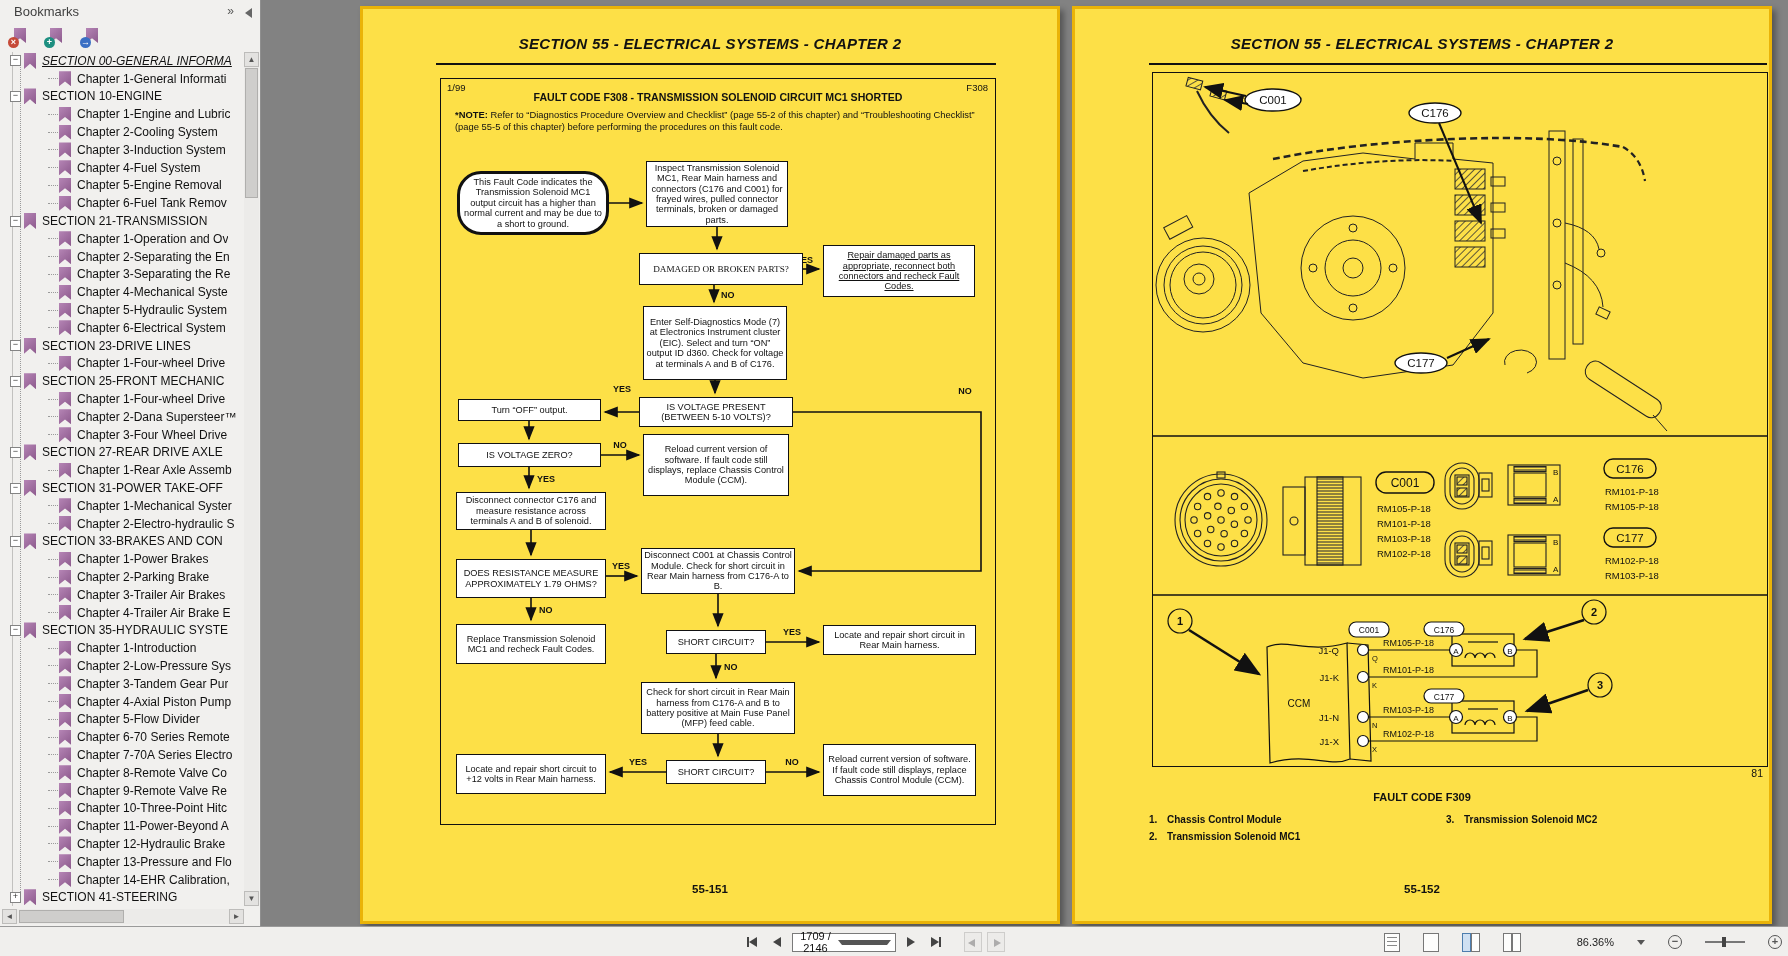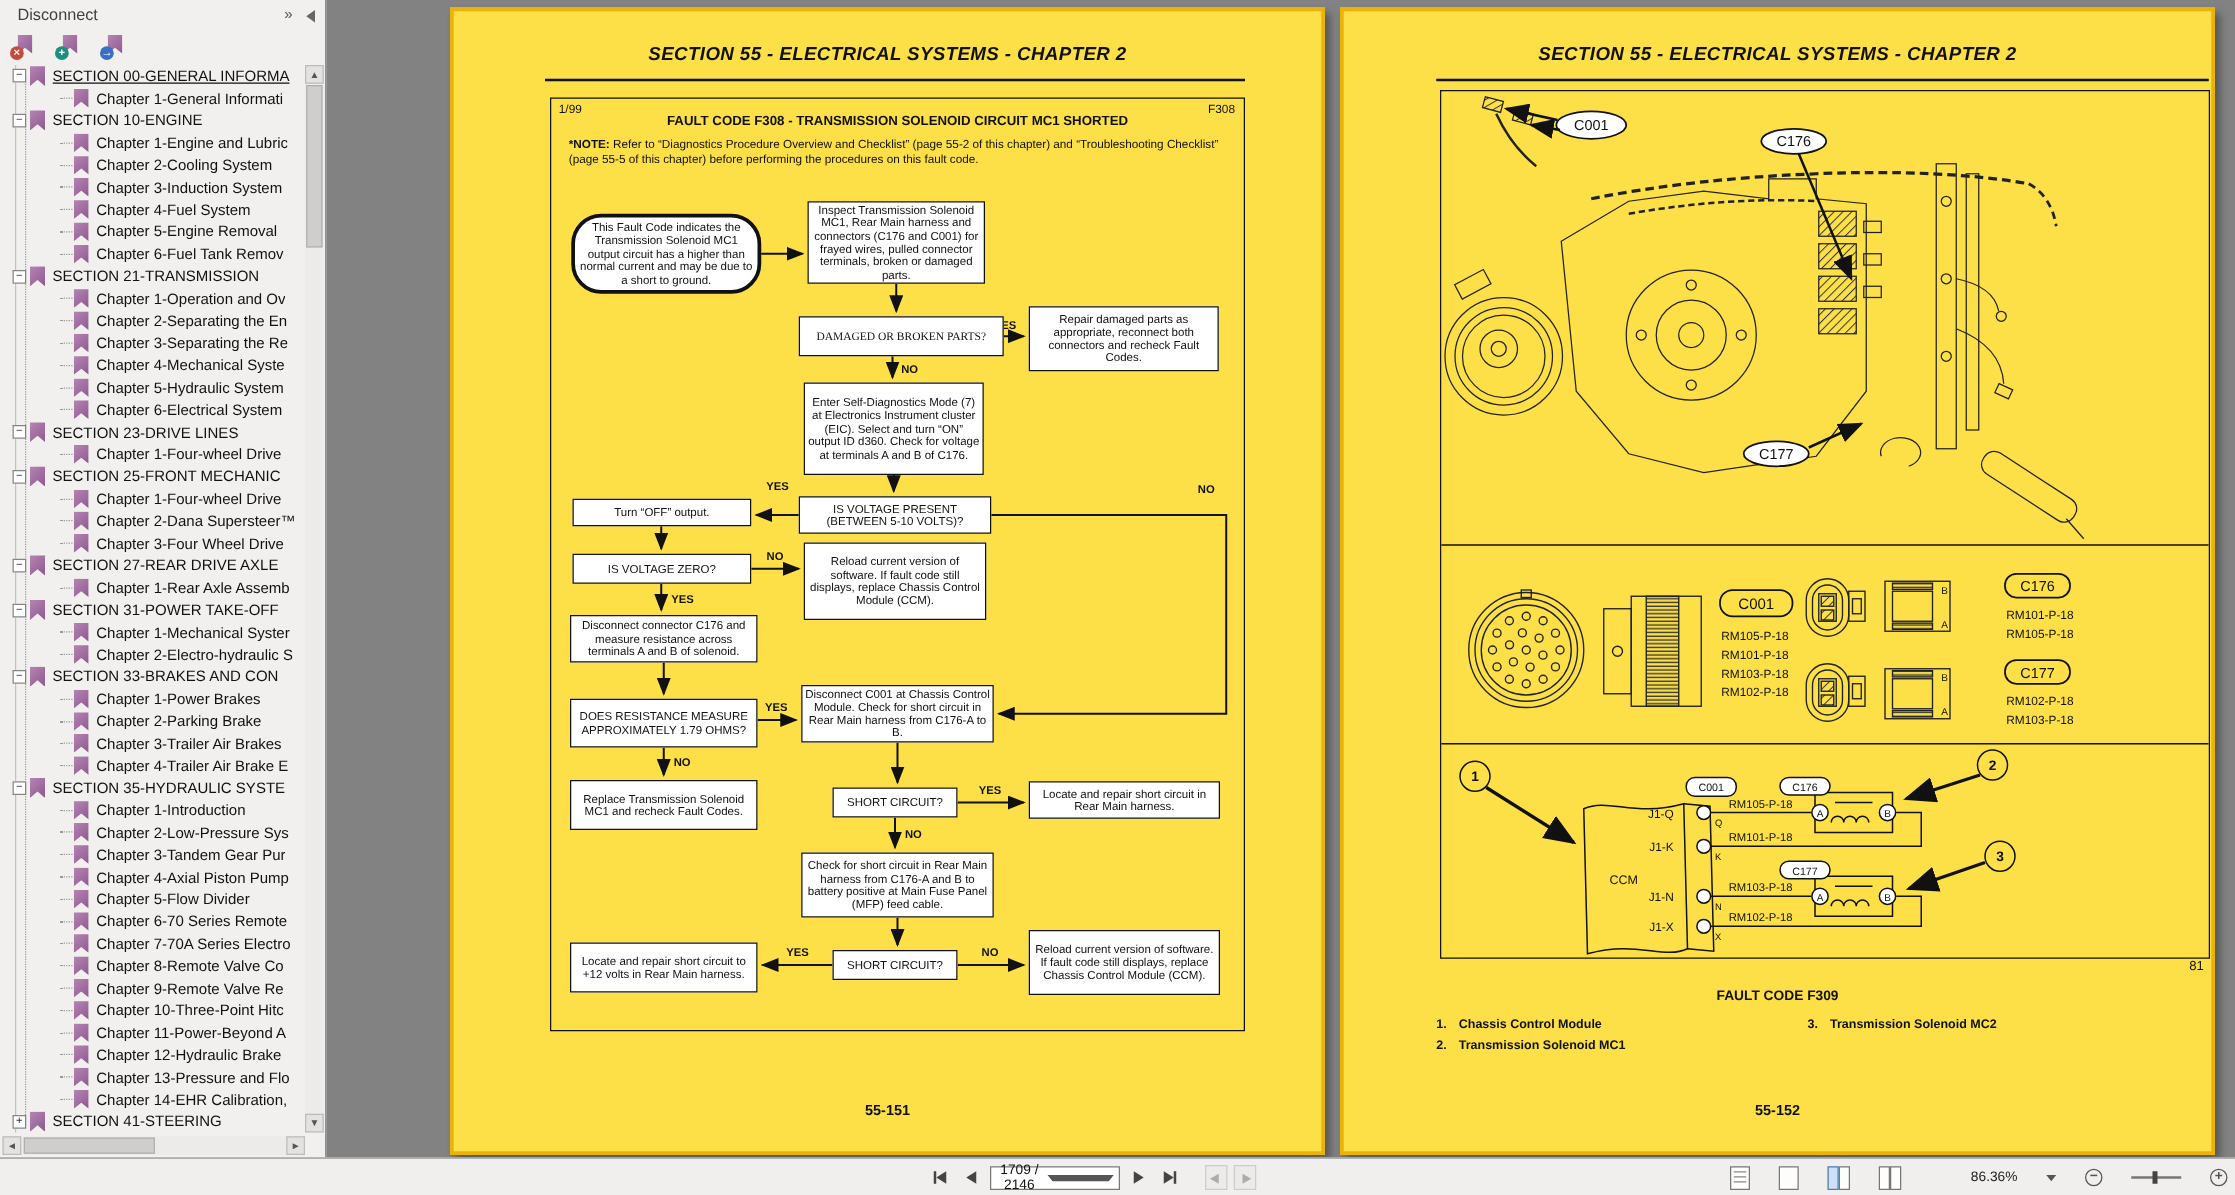--- a/index.html
+++ b/index.html
@@ -31,21 +31,21 @@
   .trow{position:relative;height:17.8px;display:flex;align-items:center;white-space:nowrap;
         overflow:hidden;font-size:12px;color:#111;cursor:pointer;}
   .trow.section{padding-left:10px;}
   .trow.chapter{padding-left:48px;}
   .trow.chapter::before{content:"";width:10px;margin-right:1px;border-top:1px dotted #9a9a9a;}
   .exp{flex:0 0 9px;width:9px;height:9px;border:1px solid #848484;background:#fff;
        font-size:9px;line-height:7px;text-align:center;color:#333;margin-right:3px;}
   .trow .bmk{flex:0 0 12px;margin-right:6px;}
   .trow.section .bmk{width:13px;height:16px;}
   .tlabel{overflow:hidden;}
-  .trow.selected .tlabel{text-decoration:underline;}
+  .trow.selected .tlabel{text-decoration:underline;font-style:italic;}
 
   
   #sb-vscroll{position:absolute;right:1px;top:52px;width:15px;height:854px;background:#ecebe9;}
   #sb-hscroll{position:absolute;left:2px;bottom:2px;height:15px;width:242px;background:#ecebe9;}
   .sc-btn{position:absolute;width:15px;height:15px;background:#e3e2e0;border:1px solid #bdbcba;
           box-sizing:border-box;color:#555;font-size:8px;line-height:13px;text-align:center;cursor:pointer;}
   .sc-thumb{position:absolute;background:#cfcecc;border:1px solid #b0afad;box-sizing:border-box;cursor:pointer;}
 
   
   #viewer{position:absolute;left:261px;top:0;width:1527px;height:926px;background:#828282;}
@@ -122,21 +122,21 @@
              font-size:11px;line-height:10px;text-align:center;color:#555;font-weight:bold;cursor:pointer;}
   #zoom-slider{position:relative;width:40px;height:14px;cursor:pointer;}
   #zoom-slider .track{position:absolute;left:0;right:0;top:6px;height:2px;background:#777;}
   #zoom-slider .thumb{position:absolute;left:17px;top:2px;width:4px;height:10px;background:#444;}
 </style>
 </head>
 <body>
 
 <aside id="sidebar">
   <div id="sb-header">
-    <span id="sb-title">Disconnect</span>
+    <span id="sb-title">Bookmarks</span>
     <span id="sb-collapse">»</span>
     <span id="sb-arrow"></span>
   </div>
   <div id="sb-tools">
     <button class="bmk-btn">
       <span class="bmk"></span>
       <span class="badge red">×</span>
     </button>
     <button class="bmk-btn">
       <span class="bmk"></span>
@@ -412,21 +412,21 @@
           </g>
       </svg>
       <div id="flow-rev">1/99</div>
       <div id="flow-code">F308</div>
       <div id="flow-title">FAULT CODE F308 - TRANSMISSION SOLENOID CIRCUIT MC1 SHORTED</div>
       <div id="flow-note"><b>*NOTE:</b><span> Refer to “Diagnostics Procedure Overview and Checklist” (page 55-2 of this chapter) and “Troubleshooting Checklist” (page 55-5 of this chapter) before performing the procedures on this fault code.</span></div>
       <div id="flow-nodes">
           <div class="flow-node thick" style="left: 16px; top: 92px; width: 152px; height: 64px;">This Fault Code indicates the Transmission Solenoid MC1 output circuit has a higher than normal current and may be due to a short to ground.</div>
           <div class="flow-node" style="left: 205px; top: 82px; width: 142px; height: 66px;">Inspect Transmission Solenoid MC1, Rear Main harness and connectors (C176 and C001) for frayed wires, pulled connector terminals, broken or damaged parts.</div>
           <div class="flow-node" style="left: 198px; top: 174px; width: 164px; height: 32px; font-family: Liberation Serif, serif;">DAMAGED OR BROKEN PARTS?</div>
-          <div class="flow-node" style="left: 382px; top: 166px; width: 152px; height: 52px;">Repair damaged parts as appropriate, reconnect both connectors and recheck Fault Codes.</div>
+          <div class="flow-node" style="left: 382px; top: 166px; width: 152px; height: 52px; text-decoration: underline;">Repair damaged parts as appropriate, reconnect both connectors and recheck Fault Codes.</div>
           <div class="flow-node" style="left: 202px; top: 227px; width: 144px; height: 74px;">Enter Self-Diagnostics Mode (7) at Electronics Instrument cluster (EIC). Select and turn “ON” output ID d360. Check for voltage at terminals A and B of C176.</div>
           <div class="flow-node" style="left: 198px; top: 318px; width: 154px; height: 30px;">IS VOLTAGE PRESENT (BETWEEN 5-10 VOLTS)?</div>
           <div class="flow-node" style="left: 17px; top: 320px; width: 143px; height: 22px;">Turn “OFF” output.</div>
           <div class="flow-node" style="left: 17px; top: 364px; width: 143px; height: 24px;">IS VOLTAGE ZERO?</div>
           <div class="flow-node" style="left: 202px; top: 355px; width: 146px; height: 62px;">Reload current version of software. If fault code still displays, replace Chassis Control Module (CCM).</div>
           <div class="flow-node" style="left: 15px; top: 413px; width: 150px; height: 38px;">Disconnect connector C176 and measure resistance across terminals A and B of solenoid.</div>
           <div class="flow-node" style="left: 15px; top: 480px; width: 150px; height: 39px;">DOES RESISTANCE MEASURE APPROXIMATELY 1.79 OHMS?</div>
           <div class="flow-node" style="left: 15px; top: 545px; width: 150px; height: 40px;">Replace Transmission Solenoid MC1 and recheck Fault Codes.</div>
           <div class="flow-node" style="left: 200px; top: 469px; width: 154px; height: 46px;">Disconnect C001 at Chassis Control Module. Check for short circuit in Rear Main harness from C176-A to B.</div>
           <div class="flow-node" style="left: 225px; top: 551px; width: 100px; height: 24px;">SHORT CIRCUIT?</div>

